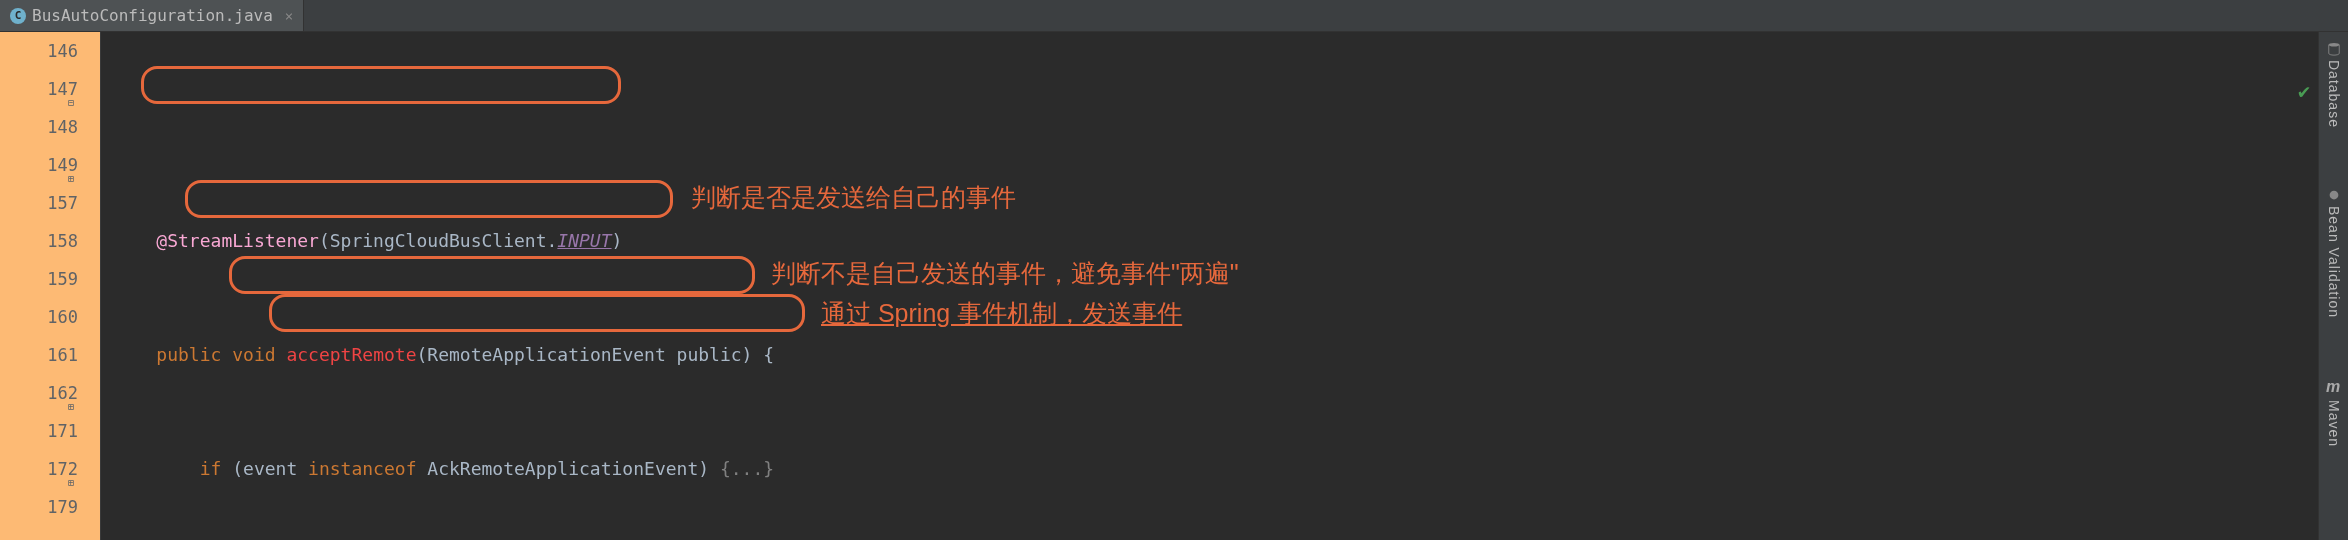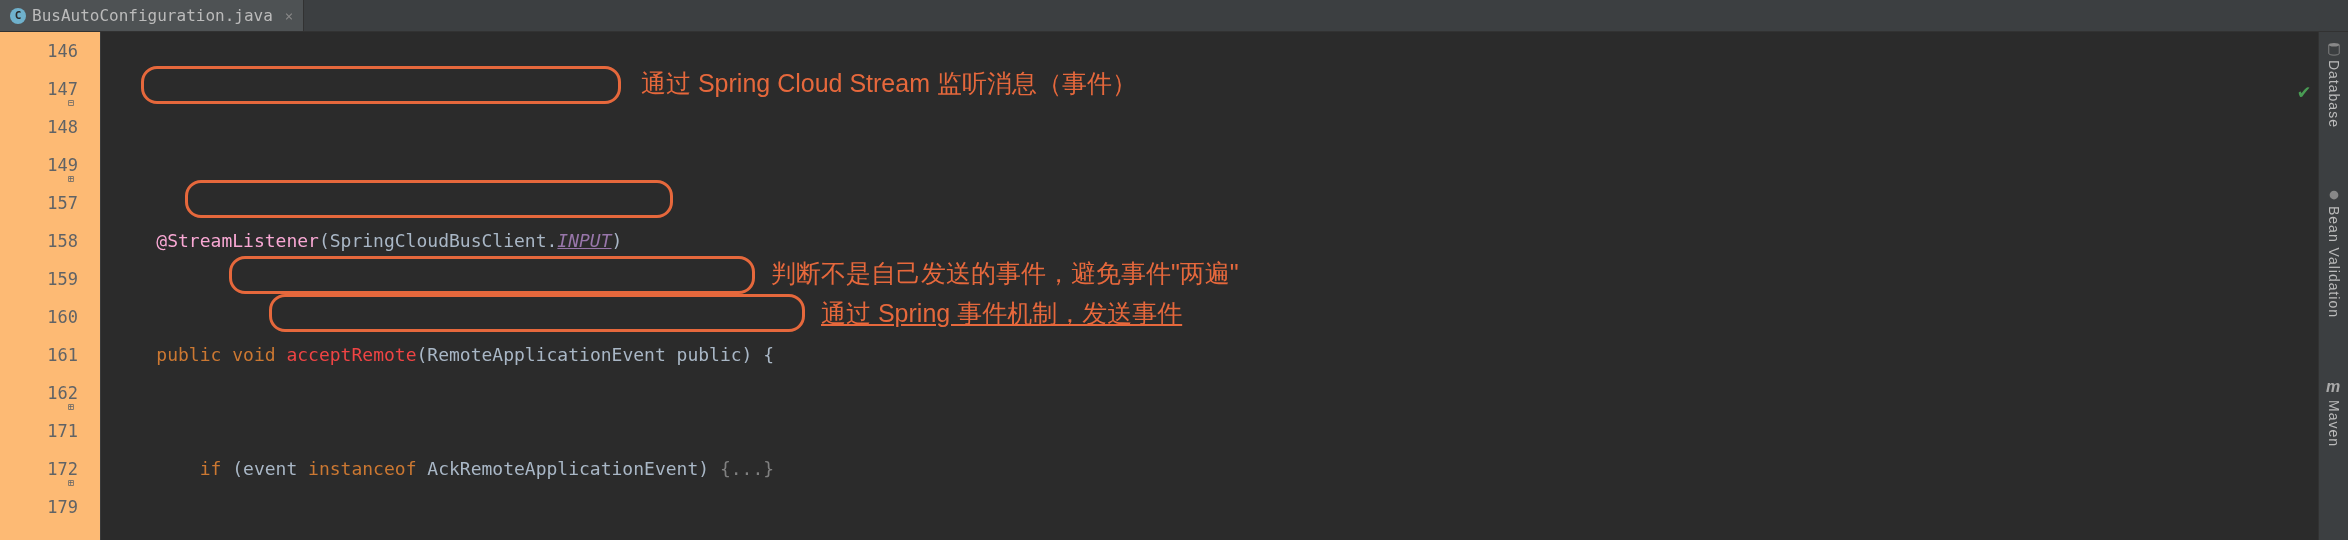--- a/index.html
+++ b/index.html
@@ -184,21 +184,21 @@
     
     
 
     
     <div class="box-orange" style="left:40px; top:34px; width:480px; height:38px;"></div>
     <div class="box-orange" style="left:84px; top:148px; width:488px; height:38px;"></div>
     <div class="box-orange" style="left:128px; top:224px; width:526px; height:38px;"></div>
     <div class="box-orange" style="left:168px; top:262px; width:536px; height:38px;"></div>
 
     
-    <div class="anno" style="left:540px; top:32px;">通过 Spring Cloud Stream 监听消息（事件）</div>
+    <div class="anno" style="left:590px; top:146px;">判断是否是发送给自己的事件</div>
     <div class="anno" style="left:670px; top:222px;">判断不是自己发送的事件，避免事件"两遍"</div>
     <div class="anno" style="left:720px; top:262px;text-decoration:underline;">通过 Spring 事件机制，发送事件</div>
 
     <span class="check-mark">✔</span>
   </div>
 
   <div class="right-tools">
     <div class="tool-label">
       <svg class="tool-icon" viewBox="0 0 16 16">
           <ellipse cx="8" cy="3" rx="6" ry="2" fill="#888"></ellipse>

